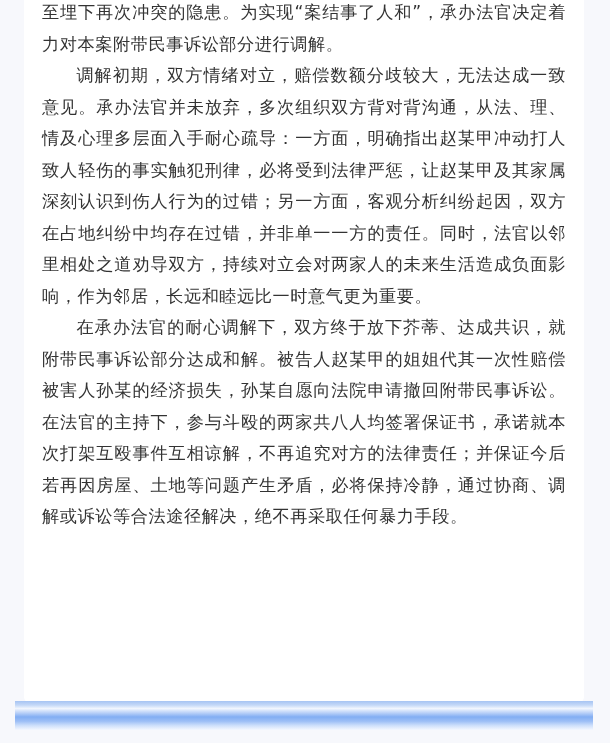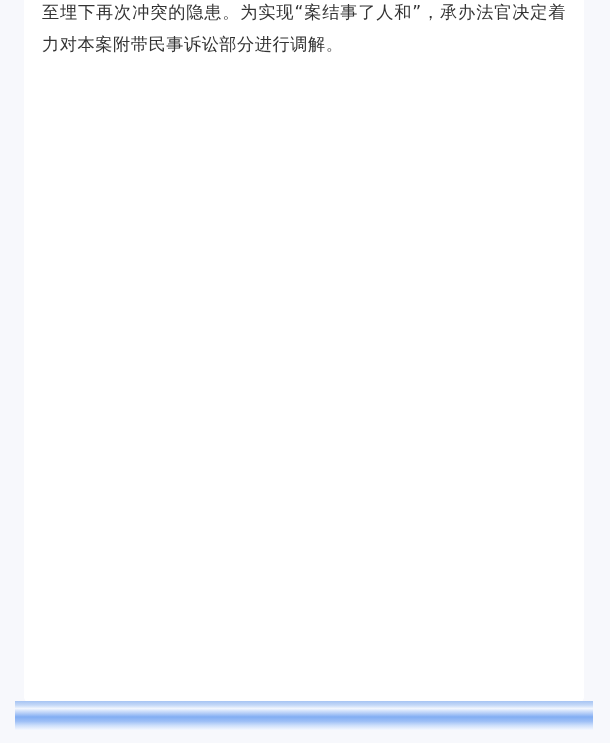--- a/index.html
+++ b/index.html
@@ -55,16 +55,18 @@
         #cfe0fb 85%,
         #f4f8ff 100%);
     }
   </style>
 </head>
 <body>
 
 <div class="card">
   <div class="article">
     <p class="para">至埋下再次冲突的隐患。为实现“案结事了人和”，承办法官决定着力对本案附带民事诉讼部分进行调解。</p>
+    <p class="para indent">调解初期，双方情绪对立，赔偿数额分歧较大，无法达成一致意见。承办法官并未放弃，多次组织双方背对背沟通，从法、理、情及心理多层面入手耐心疏导：一方面，明确指出赵某甲冲动打人致人轻伤的事实触犯刑律，必将受到法律严惩，让赵某甲及其家属深刻认识到伤人行为的过错；另一方面，客观分析纠纷起因，双方在占地纠纷中均存在过错，并非单一一方的责任。同时，法官以邻里相处之道劝导双方，持续对立会对两家人的未来生活造成负面影响，作为邻居，长远和睦远比一时意气更为重要。</p>
+    <p class="para indent">在承办法官的耐心调解下，双方终于放下芥蒂、达成共识，就附带民事诉讼部分达成和解。被告人赵某甲的姐姐代其一次性赔偿被害人孙某的经济损失，孙某自愿向法院申请撤回附带民事诉讼。在法官的主持下，参与斗殴的两家共八人均签署保证书，承诺就本次打架互殴事件互相谅解，不再追究对方的法律责任；并保证今后若再因房屋、土地等问题产生矛盾，必将保持冷静，通过协商、调解或诉讼等合法途径解决，绝不再采取任何暴力手段。</p>
   </div>
 </div>
 
 <div class="bottom-bar"></div>
 
 </body></html>

